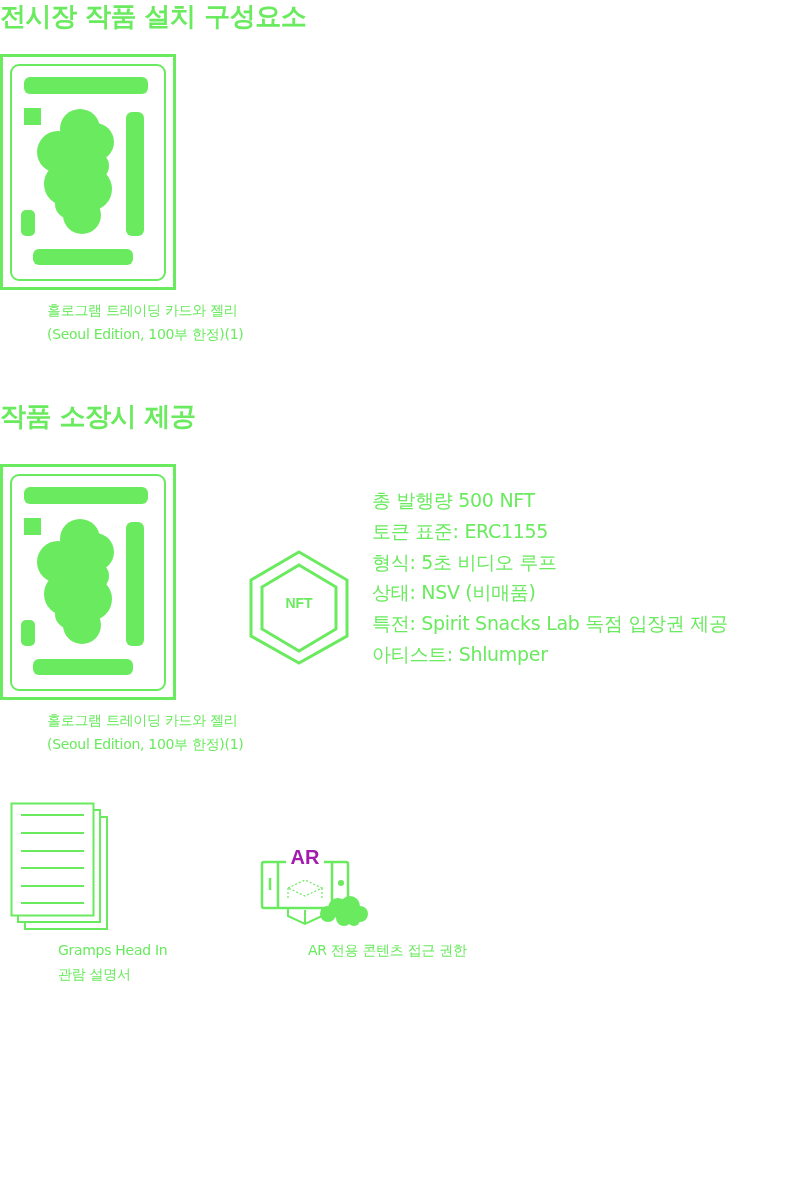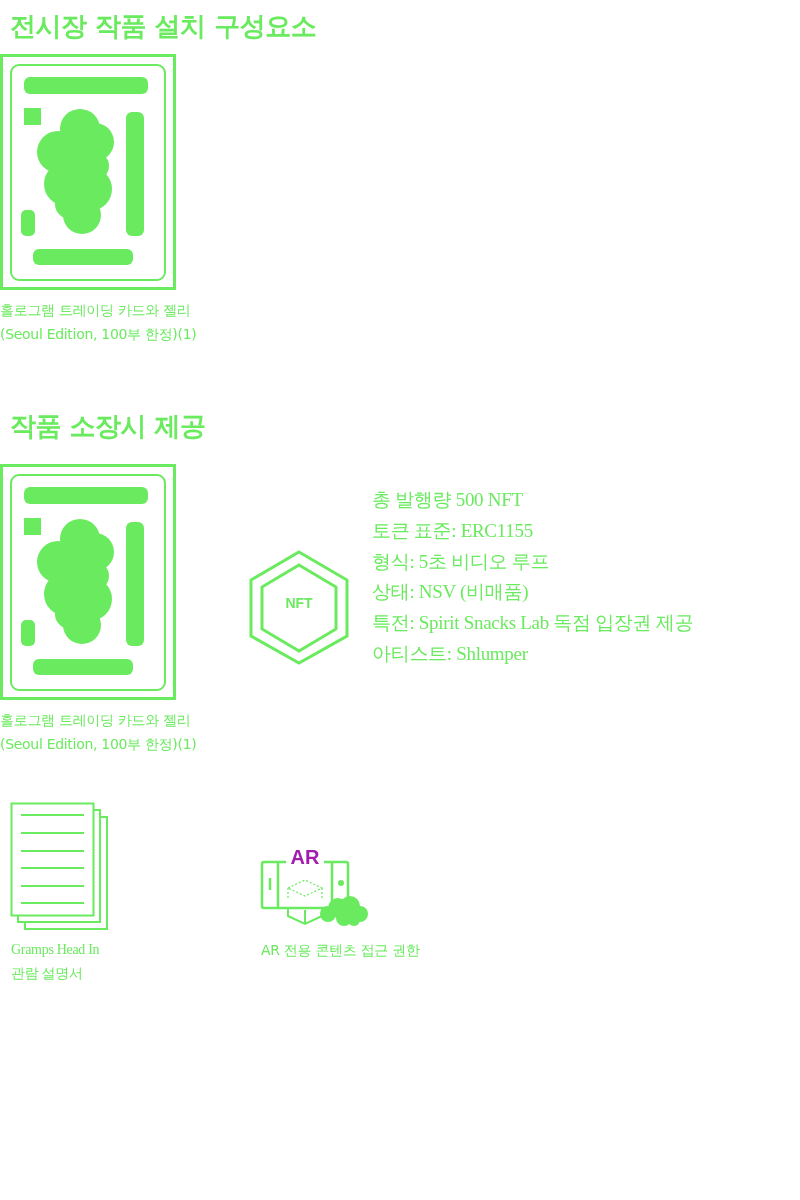--- a/index.html
+++ b/index.html
@@ -14,40 +14,41 @@
       overflow: hidden;
       font-family: "DejaVu Sans", "Liberation Sans", sans-serif;
       color: #6aea5e;
     }
     .abs { position: absolute; }
     .section-title {
       font-size: 26px;
       font-weight: bold;
       letter-spacing: -0.5px;
       color: #6aea5e;
-      margin: 10px;
+      margin: 0;
       line-height: 32px;
       white-space: nowrap;
     }
     .caption {
       font-size: 14px;
       line-height: 24px;
       color: #6aea5e;
       white-space: nowrap;
       letter-spacing: -0.3px;
+      margin-left: 47px;
     }
     .caption span { display: block; }
     .specs {
       font-size: 19px;
       line-height: 30.8px;
       color: #6aea5e;
       white-space: nowrap;
       letter-spacing: -0.3px;
     }
-    .specs div { display: block; font-family: Liberation Serif, serif; }
+    .specs div { display: block; }
     svg { display: block; }
   </style>
 </head>
 <body>
 
 <h1 class="section-title abs" style="left:0; top:0;">전시장 작품 설치 구성요소</h1>
 
 <div class="abs" style="left:0; top:54px;">
   <svg width="178" height="238" viewBox="0 0 178 238">
     <rect x="1.5" y="1.5" width="173" height="233" fill="none" stroke="#6aea5e" stroke-width="3"></rect>
@@ -134,21 +135,21 @@
       <line x1="11" y1="13" x2="74" y2="13"></line>
       <line x1="11" y1="31" x2="74" y2="31"></line>
       <line x1="11" y1="49" x2="74" y2="49"></line>
       <line x1="11" y1="66" x2="74" y2="66"></line>
       <line x1="11" y1="84" x2="74" y2="84"></line>
       <line x1="11" y1="101" x2="74" y2="101"></line>
     </g>
   </svg>
 </div>
 
-<div class="caption abs" style="left:11px; top:938px;font-family:Liberation Serif, serif;">
+<div class="caption abs" style="left:11px; top:938px;">
   <span>Gramps Head In</span>
   <span>관람 설명서</span>
 </div>
 
 <div class="abs" style="left:258px; top:848px; width:112px; height:80px;">
   <svg width="112" height="80" viewBox="0 0 112 80">
 
     <path d="M28,14 H6 Q4,14 4,16 V58 Q4,60 6,60 H88 Q90,60 90,58 V16 Q90,14 88,14 H66" fill="none" stroke="#6aea5e" stroke-width="2.5"></path>
     <line x1="20" y1="14" x2="20" y2="60" stroke="#6aea5e" stroke-width="2.5"></line>
     <line x1="74" y1="14" x2="74" y2="60" stroke="#6aea5e" stroke-width="2.5"></line>

